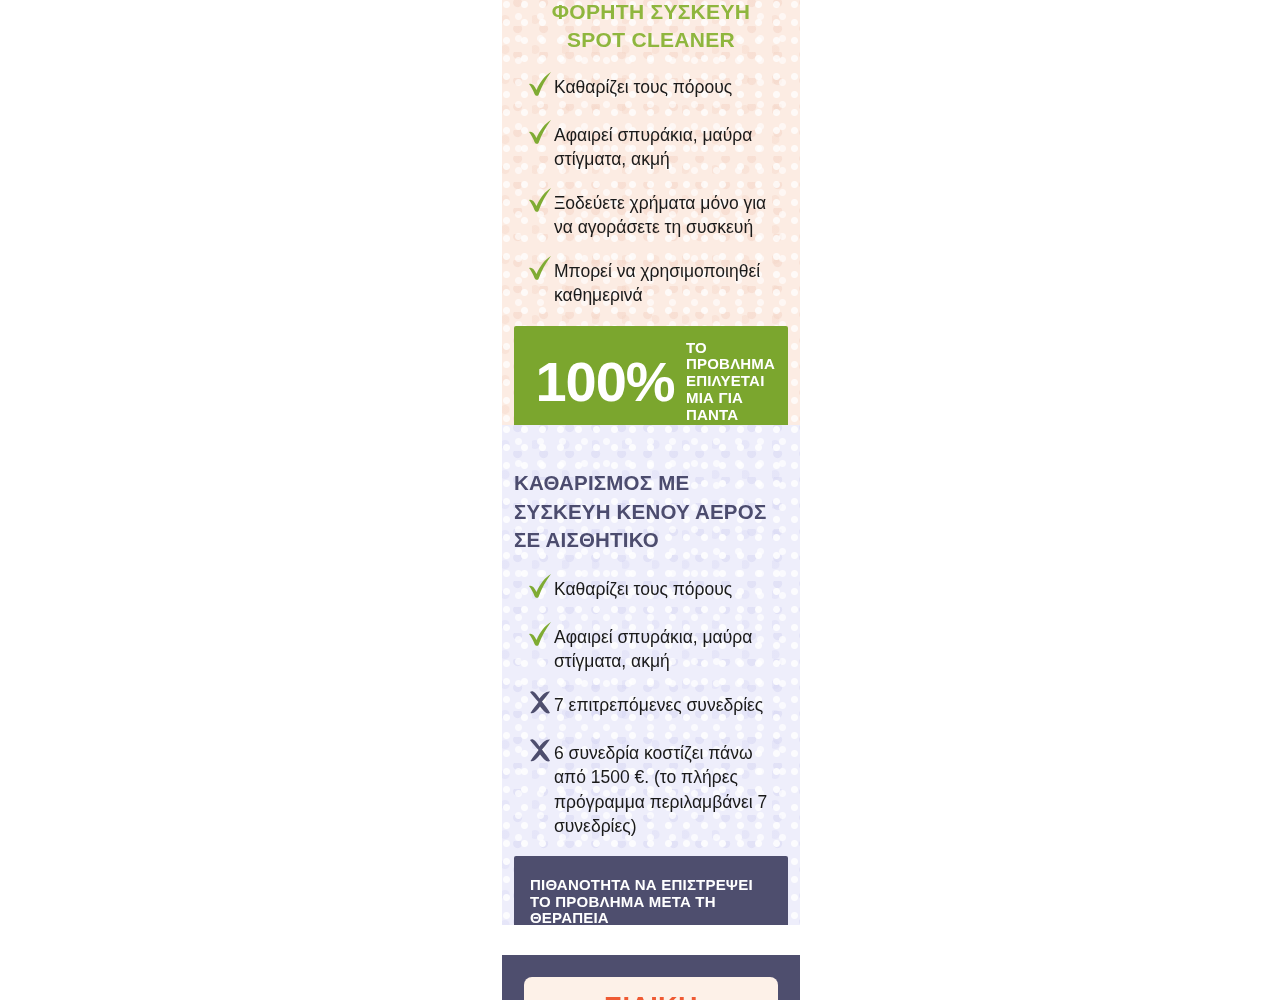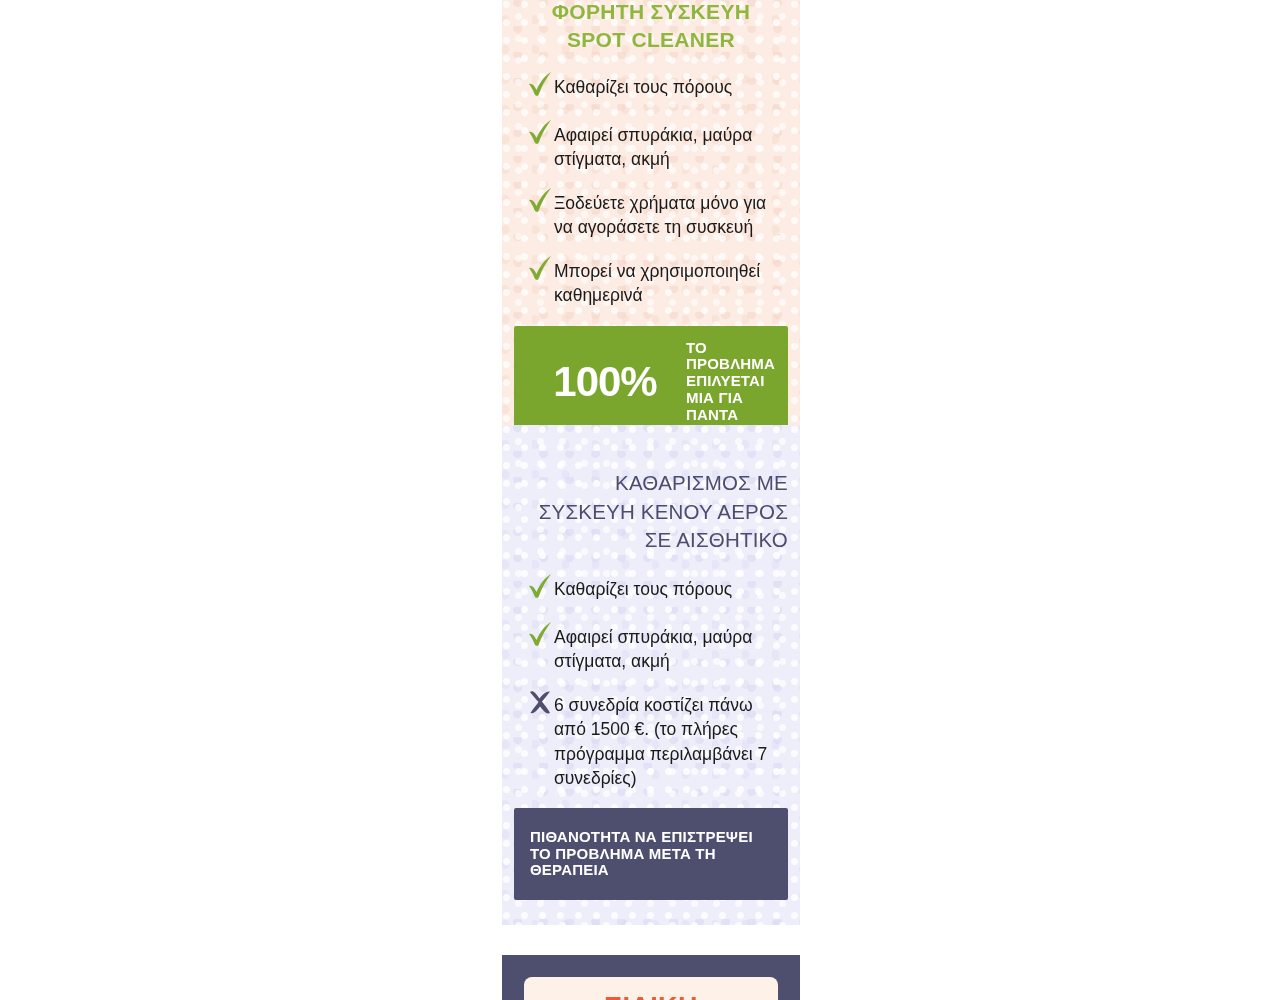--- a/index.html
+++ b/index.html
@@ -90,22 +90,22 @@
     text-align: center;
     line-height: 1.35;
     letter-spacing: 0.3px;
     padding: 0 18px;
     margin-top: -2px;
   }
 
   .heading-slate {
     color: #4c4c6e;
     font-size: 20.5px;
-    font-weight: normal;
-    text-align: right;
+    font-weight: bold;
+    text-align: left;
     line-height: 1.4;
     letter-spacing: 0.2px;
     padding: 44px 12px 0 12px;
   }
 
   
   .bullets {
     list-style: none;
     margin: 0;
     padding: 0 22px 0 24px;
@@ -153,21 +153,21 @@
   }
 
   .banner-slate {
     background: #4e4e6e;
     margin: 10px 12px 0 12px;
     min-height: 92px;
   }
 
   .stat-value {
     color: #ffffff;
-    font-size: 42px;
+    font-size: 56px;
     font-weight: bold;
     letter-spacing: -1px;
     line-height: 1;
     flex: 0 0 auto;
     width: 150px;
     text-align: center;
   }
 
   .stat-label {
     color: #ffffff;
@@ -258,20 +258,28 @@
 
         <li class="bullet">
           <span class="bullet-icon">
             <svg viewBox="0 0 28 30" width="28" height="30" aria-hidden="true">
               <path d="M3 15 C6 14 8 16 10.5 21 C14 13 19 6.5 25 3 C20 9.5 15.5 17.5 12.5 26 C11.5 27.5 9.5 27 8.5 25 C7 21 5 17.5 3 15 Z" fill="#7fab33"></path>
             </svg>
           </span>
           <span class="bullet-text">Αφαιρεί σπυράκια, μαύρα στίγματα, ακμή</span>
         </li>
 
+        <li class="bullet">
+          <span class="bullet-icon">
+            <svg viewBox="0 0 28 30" width="28" height="30" aria-hidden="true">
+              <path d="M4 5 C7 3 9 5.5 13.5 11.5 C17 7 20 4 24 4.5 C21.5 8 18.5 11.5 16 14.5 C19 18.5 22 22 24 26 C20.5 27.5 18 24.5 14 19.5 C10.5 24 8 27 4.5 26 C7 22 10 18.5 12.5 15 C9.5 11.5 6 8 4 5 Z" fill="#4e4e6e"></path>
+            </svg>
+          </span>
+          <span class="bullet-text">7 επιτρεπόμενες συνεδρίες</span>
+        </li>
 
         <li class="bullet">
           <span class="bullet-icon">
             <svg viewBox="0 0 28 30" width="28" height="30" aria-hidden="true">
               <path d="M4 5 C7 3 9 5.5 13.5 11.5 C17 7 20 4 24 4.5 C21.5 8 18.5 11.5 16 14.5 C19 18.5 22 22 24 26 C20.5 27.5 18 24.5 14 19.5 C10.5 24 8 27 4.5 26 C7 22 10 18.5 12.5 15 C9.5 11.5 6 8 4 5 Z" fill="#4e4e6e"></path>
             </svg>
           </span>
           <span class="bullet-text">6 συνεδρία κοστίζει πάνω από 1500 €. (το πλήρες πρόγραμμα περιλαμβάνει 7 συνεδρίες)</span>
         </li>
 

